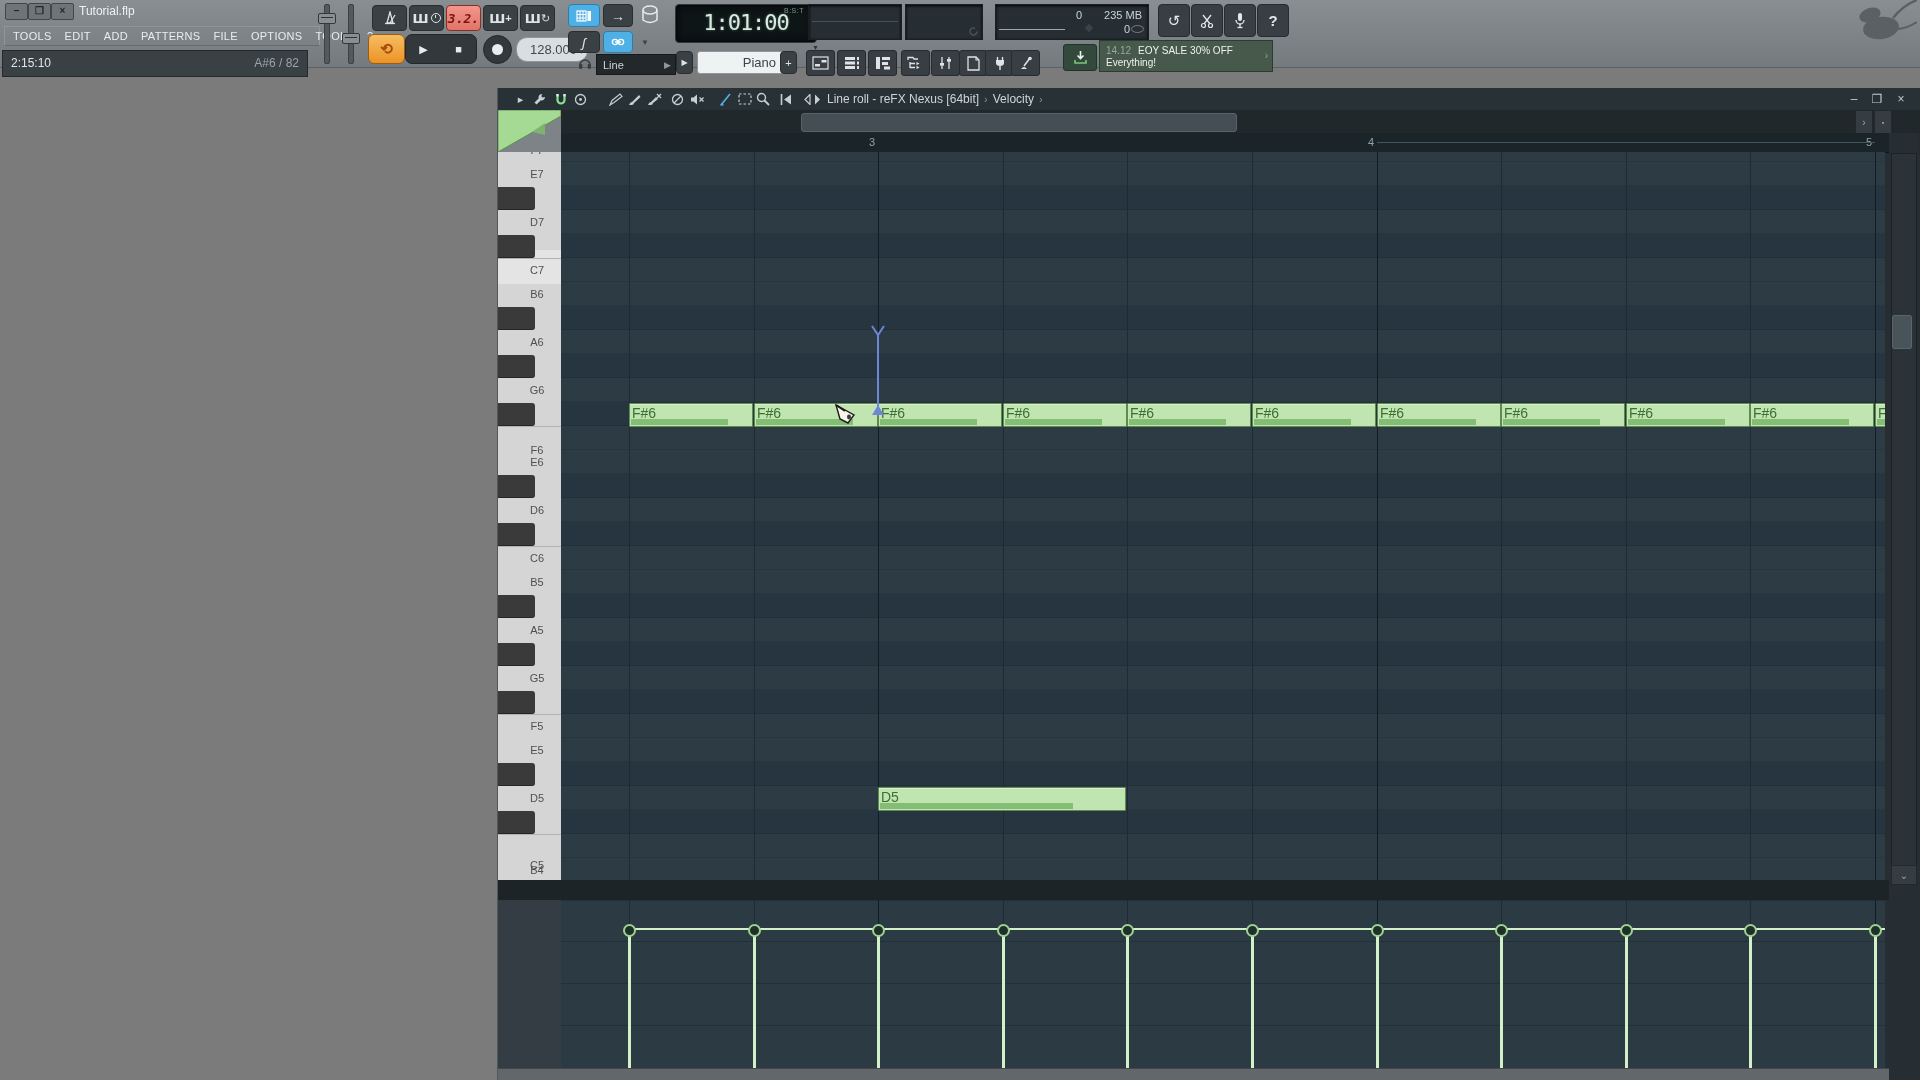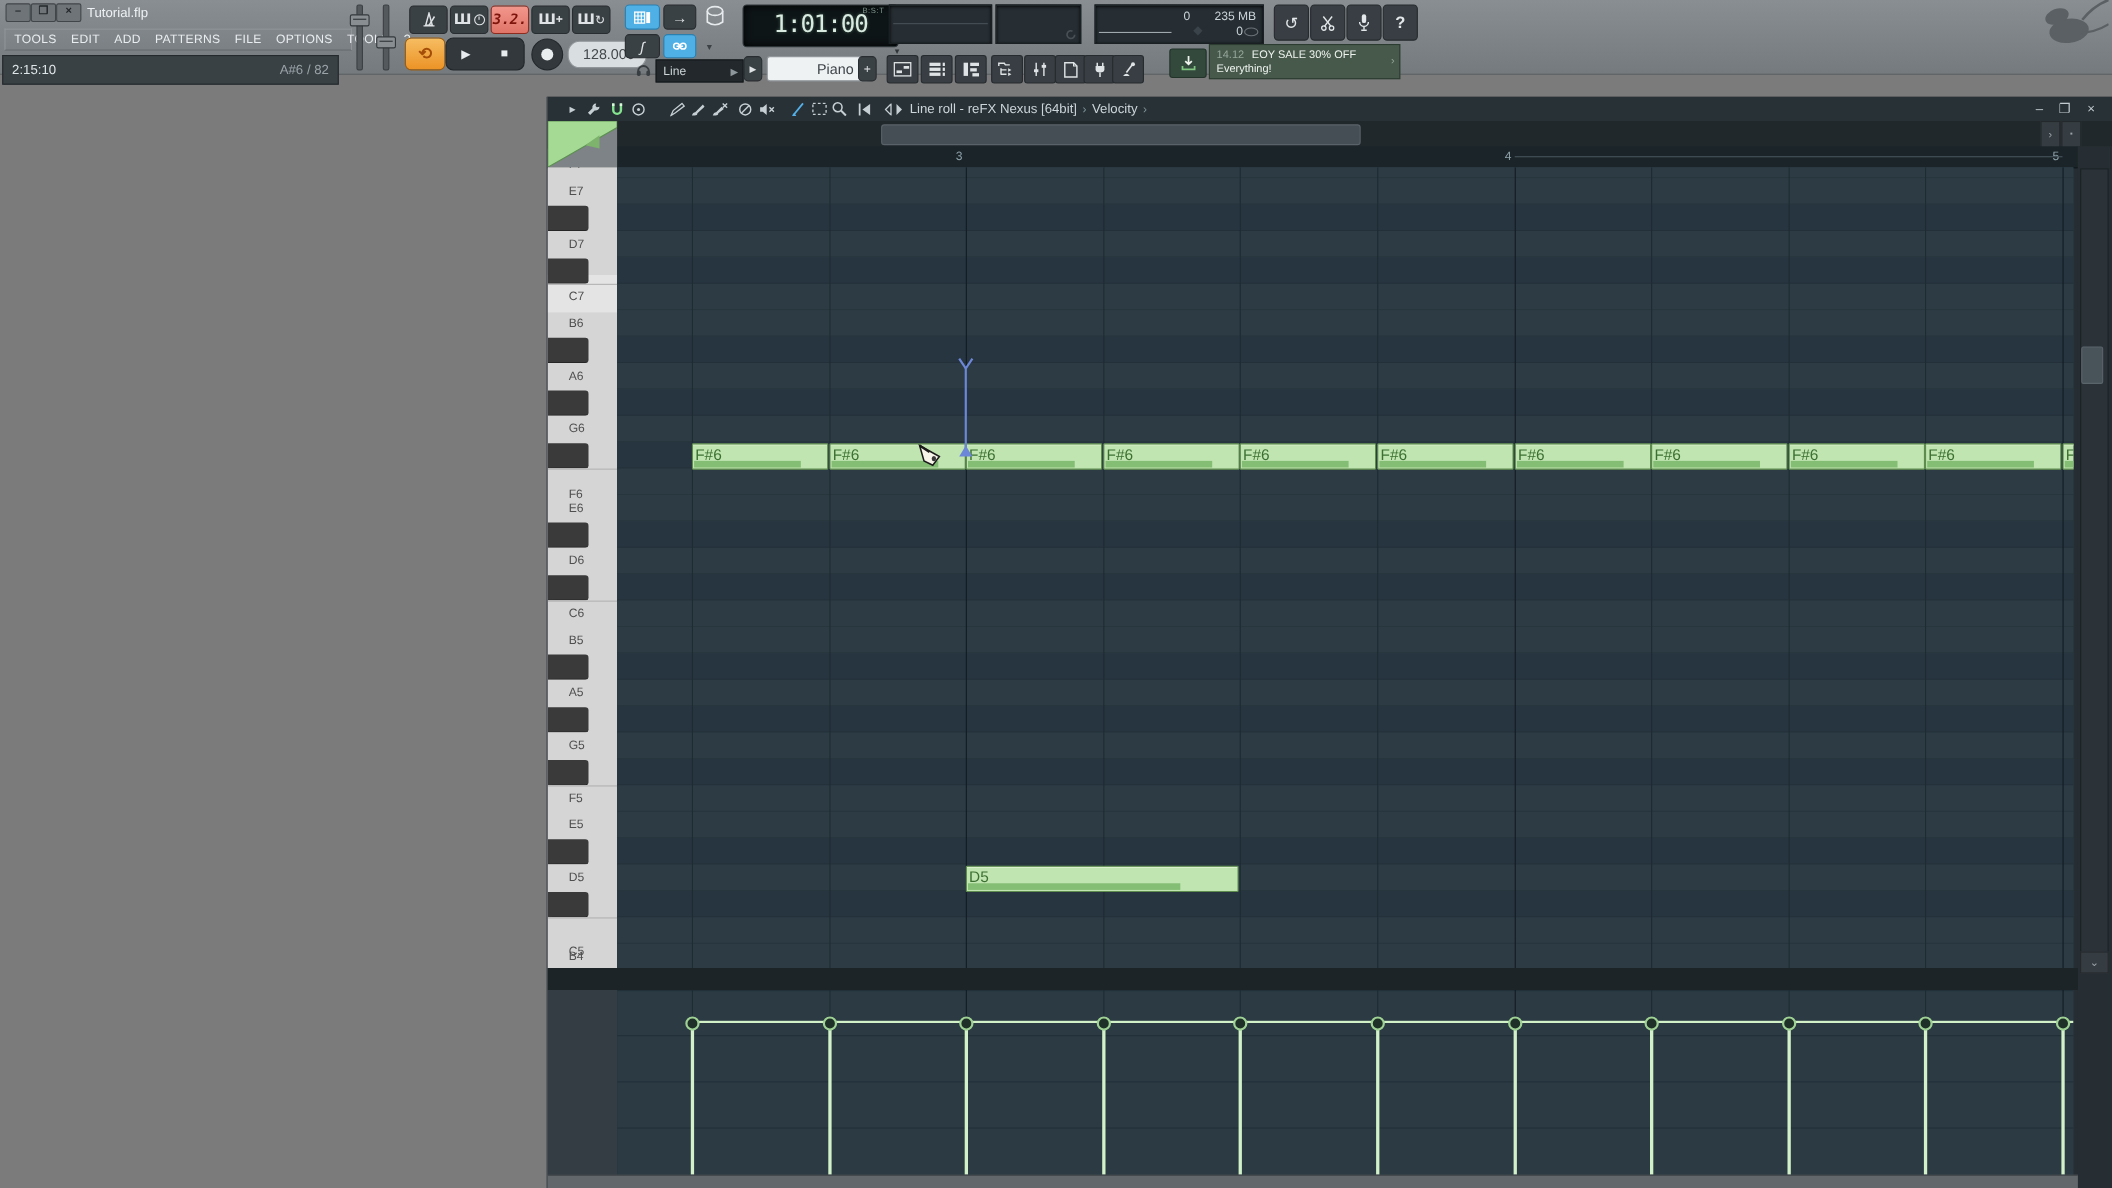--- a/index.html
+++ b/index.html
@@ -87,21 +87,21 @@
     border:1px solid #596268;border-radius:3px;}
   .scbtn{position:absolute;background:#363d42;border:1px solid #23282c;color:#9aa4aa;
     display:flex;align-items:center;justify-content:center;font-size:10px;}
   #timeline{position:absolute;left:0;top:45px;width:1391px;height:19px;background:#1b2428;
     border-bottom:1px solid #10181c;}
   .tbar{position:absolute;top:3px;width:12px;text-align:right;color:#8fa3ab;font-size:11px;}
   #corner{position:absolute;left:0;top:22px;width:63px;height:42px;background:#7e8387;}
   #keys{position:absolute;left:0;top:64px;width:63px;height:728px;background:#d5d5d5;overflow:hidden;}
   .bkey{position:absolute;left:0;width:37px;height:22px;background:#3a3a3a;
     border-radius:0 3px 3px 0;border-bottom:1px solid #262626;}
-  .wlabel{position:absolute;right:4px;width:40px;height:24px;line-height:24px;text-align:left;
+  .wlabel{position:absolute;right:4px;width:40px;height:24px;line-height:24px;text-align:center;
     color:#4f4f4f;font-size:11px;}
   .keysep{position:absolute;left:0;width:63px;height:1px;background:#b2b2b2;}
   #c7hl{position:absolute;left:0;top:98px;width:63px;height:34px;background:#e4e4e4;}
   #grid{position:absolute;left:63px;top:64px;width:1324px;height:728px;overflow:hidden;background:#2b3a43;}
   .grow{position:absolute;left:0;width:1324px;height:24px;}
   .rw{background:#2c3b44;box-shadow:inset 0 -1px rgba(0,0,0,.10);}
   .rb{background:#273540;box-shadow:inset 0 -1px rgba(0,0,0,.10);}
   .vline{position:absolute;top:0;width:1px;height:728px;}
   .beat{background:#1f2b33;}
   .bar{background:#111c23;}

